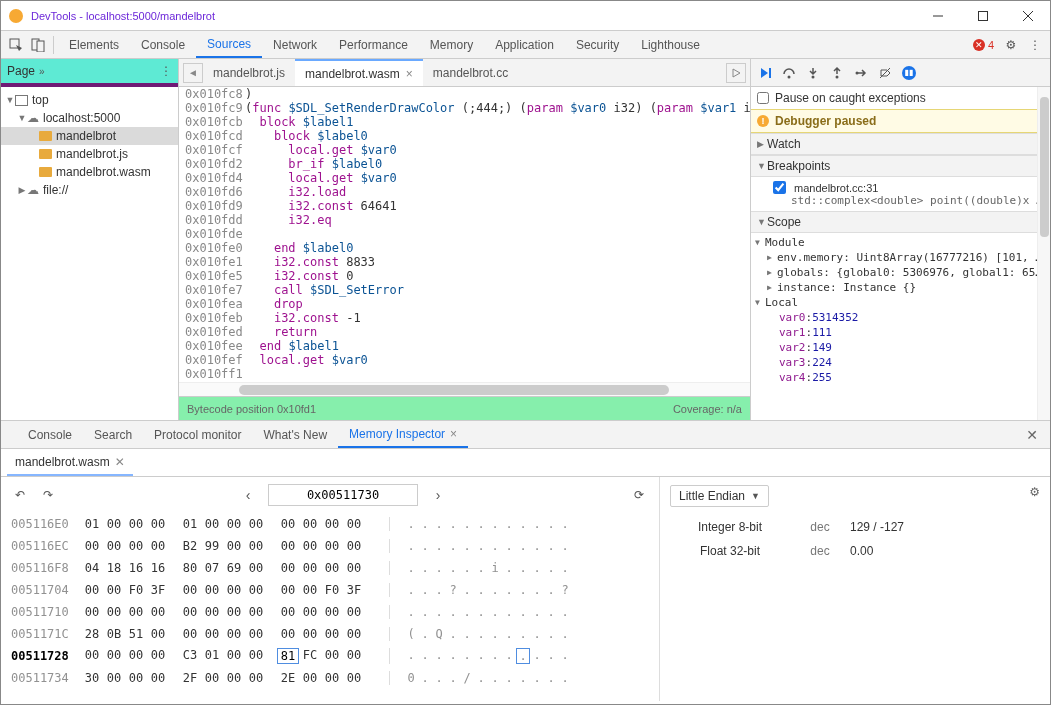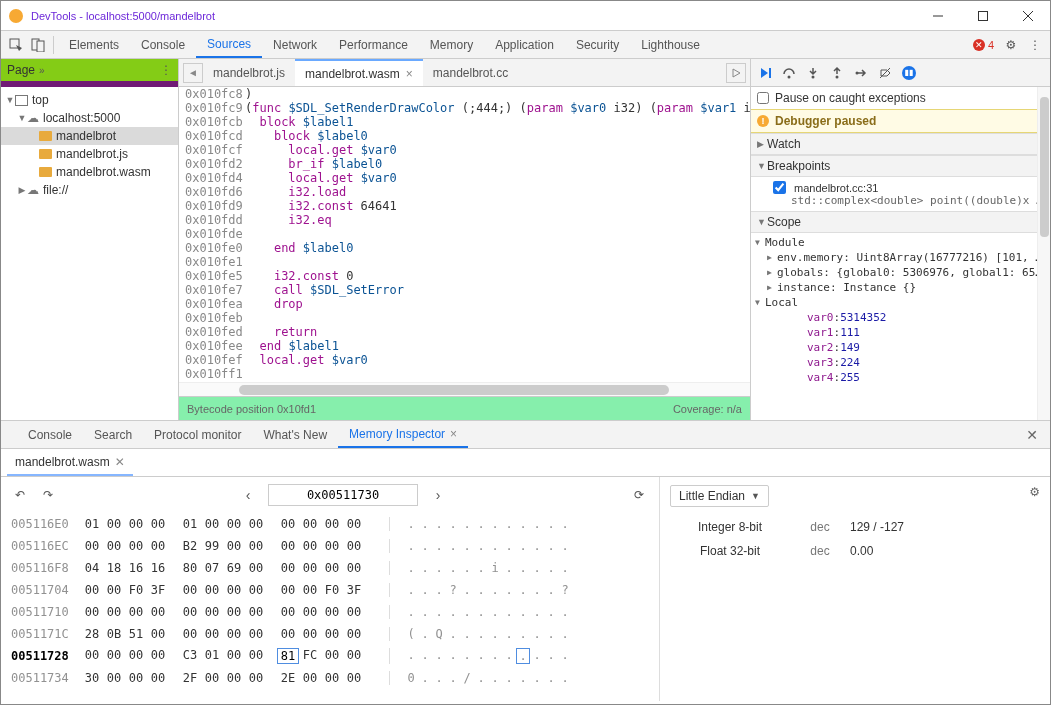--- a/index.html
+++ b/index.html
@@ -14,21 +14,21 @@
 .tb-icon { width: 22px; height: 22px; display: flex; align-items: center; justify-content: center; color: #555; }
 .tb-sep { width: 1px; height: 18px; background: #ccc; margin: 0 4px; }
 .tabs { display: flex; align-items: center; height: 100%; }
 .tab { padding: 0 11px; height: 100%; display: flex; align-items: center; color: #555; cursor: pointer; font-size: 12px; }
 .tab.active { color: #1a73e8; border-bottom: 2px solid #1a73e8; }
 .tb-right { margin-left: auto; display: flex; align-items: center; gap: 2px; }
 .err-badge { display: flex; align-items: center; gap: 3px; color: #d93025; font-size: 11px; padding: 0 4px; }
 .err-badge .dot { width: 12px; height: 12px; border-radius: 50%; background: #d93025; color: #fff; display: flex; align-items: center; justify-content: center; font-size: 9px; }
 .main-row { display: flex; height: 362px; border-bottom: 1px solid #ccc; }
 .nav-col { width: 178px; border-right: 1px solid #ccc; display: flex; flex-direction: column; }
-.nav-head { height: 28px; border-bottom: 6px solid #701a75; display: flex; align-items: center; padding: 0 6px; background: #84cc16; }
+.nav-head { height: 28px; border-bottom: 4px solid #701a75; display: flex; align-items: center; padding: 0 6px; background: #5eead4; }
 .nav-head .lbl { font-size: 12px; color: #333; }
 .nav-head .chev { margin-left: 4px; font-size: 10px; color: #555; }
 .nav-head .dots { margin-left: auto; color: #555; }
 .tree { padding: 4px 0; font-size: 12px; }
 .tree .row { display: flex; align-items: center; height: 18px; padding-left: 4px; white-space: nowrap; }
 .tree .tw { width: 10px; text-align: center; color: #777; font-size: 9px; }
 .tree .ic-frame { width: 13px; height: 11px; border: 1px solid #777; margin-right: 4px; }
 .tree .ic-cloud { font-size: 12px; margin-right: 4px; color: #777; }
 .tree .ic-folder { width: 13px; height: 10px; background: #e8aa3d; margin-right: 4px; border-radius: 1px; }
 .tree .sel { background: #dadada; }
@@ -63,21 +63,21 @@
 .dbg-paused .ico { width: 12px; height: 12px; border-radius: 50%; background: #f7a933; color: #fff; display: flex; align-items: center; justify-content: center; font-size: 9px; font-weight: bold; }
 .dbg-paused .txt2 { font-weight: bold; color: #8a6d1a; }
 .bp-item { padding: 4px 6px 4px 22px; font-size: 11px; }
 .bp-item .loc { display: flex; align-items: center; gap: 8px; }
 .bp-item .snip { color: #666; font-family: Consolas, monospace; white-space: nowrap; overflow: hidden; text-overflow: ellipsis; padding-left: 18px; }
 .scope-body { font-family: Consolas, monospace; font-size: 11px; padding: 2px 4px; }
 .scope-body .srow { display: flex; height: 15px; align-items: center; white-space: nowrap; overflow: hidden; }
 .scope-body .tw { width: 10px; font-size: 8px; color: #777; }
 .scope-body .ind1 { padding-left: 12px; }
 .scope-body .ind2 { padding-left: 24px; }
-.k { color: #8f1a8f; margin-left: 28px; }
+.k { color: #8f1a8f; }
 .vnum { color: #1a1aa6; }
 .vscroll { position: absolute; right: 0; top: 0; bottom: 0; width: 13px; background: #f7f7f7; border-left: 1px solid #eee; }
 .vscroll .vthumb { position: absolute; left: 2px; width: 9px; background: #ccc; border-radius: 4px; }
 .right-wrap { position: relative; flex: 1; overflow: hidden; }
 .drawer-tabs { height: 28px; border-bottom: 1px solid #ccc; background: #f3f3f3; display: flex; align-items: center; padding: 0 4px; }
 .drawer-tabs .dtab { padding: 0 11px; height: 100%; display: flex; align-items: center; color: #555; font-size: 12px; gap: 5px; }
 .drawer-tabs .dtab.active { color: #1a73e8; border-bottom: 2px solid #1a73e8; }
 .drawer-tabs .close { margin-left: auto; padding: 0 8px; color: #666; font-size: 14px; }
 .mem-tabs { height: 28px; border-bottom: 1px solid #ccc; display: flex; align-items: center; padding: 0 6px; }
 .mem-tabs .mtab { padding: 0 8px; height: 100%; display: flex; align-items: center; color: #333; font-size: 12px; gap: 5px; border-bottom: 2px solid #86b6ff; }
@@ -237,25 +237,25 @@
         <div class="code-line"><span class="addr">0x010fcb</span><span class="txt">  <span class="kw">block</span> <span class="var">$label1</span></span></div>
         <div class="code-line"><span class="addr">0x010fcd</span><span class="txt">    <span class="kw">block</span> <span class="var">$label0</span></span></div>
         <div class="code-line"><span class="addr">0x010fcf</span><span class="txt">      <span class="kw">local.get</span> <span class="var">$var0</span></span></div>
         <div class="code-line"><span class="addr">0x010fd2</span><span class="txt">      <span class="kw">br_if</span> <span class="var">$label0</span></span></div>
         <div class="code-line"><span class="addr">0x010fd4</span><span class="txt">      <span class="kw">local.get</span> <span class="var">$var0</span></span></div>
         <div class="code-line"><span class="addr">0x010fd6</span><span class="txt">      <span class="kw">i32.load</span></span></div>
         <div class="code-line"><span class="addr">0x010fd9</span><span class="txt">      <span class="kw">i32.const</span> 64641</span></div>
         <div class="code-line"><span class="addr">0x010fdd</span><span class="txt">      <span class="kw">i32.eq</span></span></div>
         <div class="code-line"><span class="addr">0x010fde</span></div>
         <div class="code-line"><span class="addr">0x010fe0</span><span class="txt">    <span class="kw">end</span> <span class="var">$label0</span></span></div>
-        <div class="code-line"><span class="addr">0x010fe1</span></div>
+        <div class="code-line"><span class="addr">0x010fe1</span><span class="txt">    <span class="kw">i32.const</span> 8833</span></div>
         <div class="code-line"><span class="addr">0x010fe5</span><span class="txt">    <span class="kw">i32.const</span> 0</span></div>
         <div class="code-line"><span class="addr">0x010fe7</span><span class="txt">    <span class="kw">call</span> <span class="var">$SDL_SetError</span></span></div>
         <div class="code-line"><span class="addr">0x010fea</span><span class="txt">    <span class="kw">drop</span></span></div>
-        <div class="code-line"><span class="addr">0x010feb</span></div>
+        <div class="code-line"><span class="addr">0x010feb</span><span class="txt">    <span class="kw">i32.const</span> -1</span></div>
         <div class="code-line"><span class="addr">0x010fed</span><span class="txt">    <span class="kw">return</span></span></div>
         <div class="code-line"><span class="addr">0x010fee</span><span class="txt">  <span class="kw">end</span> <span class="var">$label1</span></span></div>
         <div class="code-line"><span class="addr">0x010fef</span><span class="txt">  <span class="kw">local.get</span> <span class="var">$var0</span></span></div>
         <div class="code-line"><span class="addr">0x010ff1</span><span class="txt"></span></div>
       </div>
     <div class="hscroll">
         <div class="thumb"></div>
       </div>
     <div class="footerbar">
       <span>Bytecode position 0x10fd1</span>

